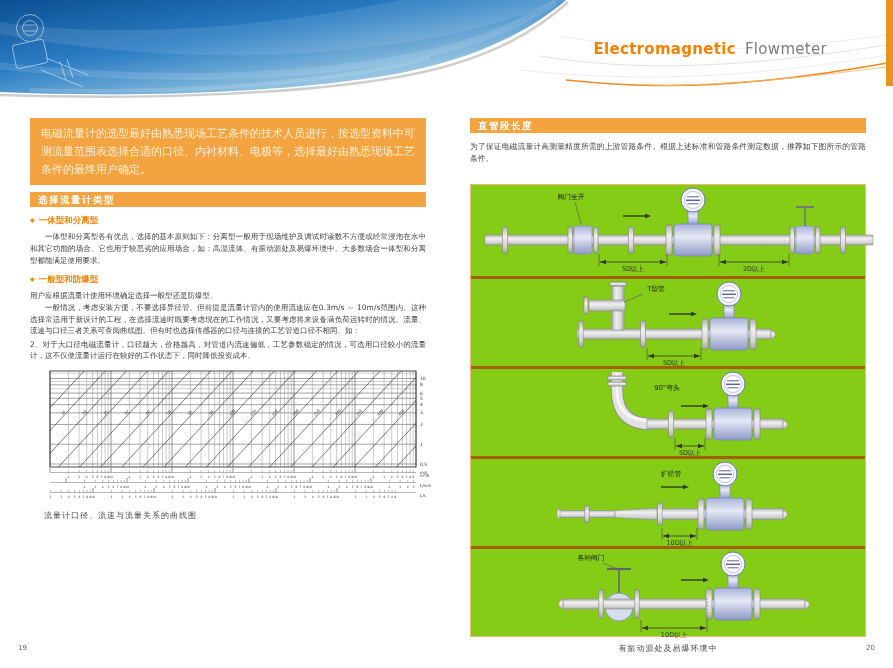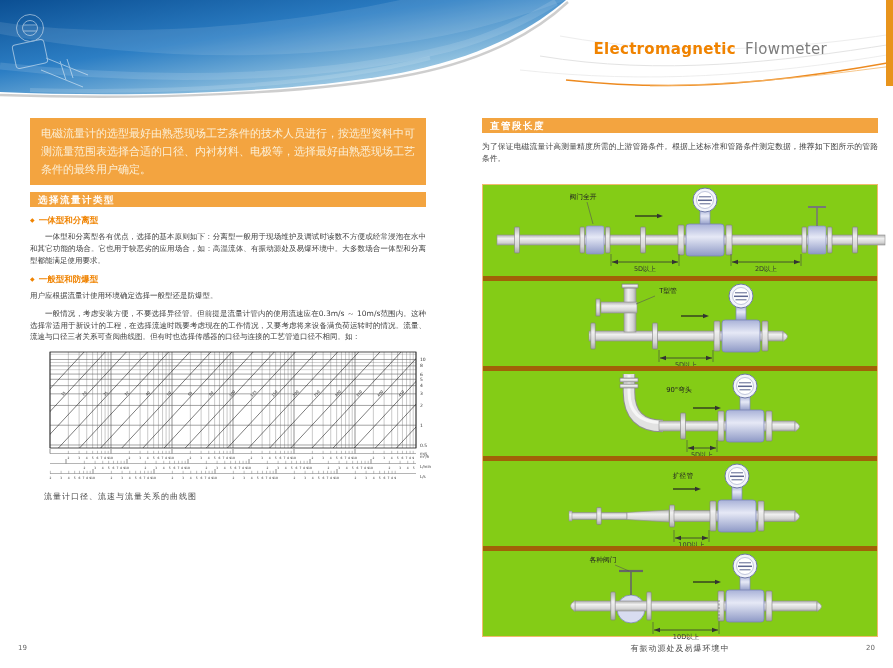--- a/index.html
+++ b/index.html
@@ -8,38 +8,38 @@
   .page { position:relative; width:893px; height:668px; background:#fff; overflow:hidden; }
 
   
   .banner-svg { position:absolute; left:0; top:0; }
   .brand { position:absolute; top:40px; right:66px; font-size:15px; letter-spacing:.3px; white-space:nowrap; }
   .brand .b1 { color:#F08300; font-weight:bold; }
   .brand .b2 { color:#7d7d7d; font-weight:500; margin-left:4px; }
 
   
   .left-page  { position:absolute; left:30px;  top:118px; width:396px; }
-  .right-page { position:absolute; left:460px; top:118px; width:418px;padding-left:22px; }
+  .right-page { position:absolute; left:448px; top:118px; width:418px;padding-left:22px; }
 
   .intro-box { background:var(--accent,#F3A440); color:#FBEFD6; font-size:11px; line-height:1.62; padding:7px 11px; text-align:justify; }
   .orange-bar { background:var(--accent,#F3A440); color:#fff; font-weight:bold; font-size:9.5px; height:15px; line-height:15px; padding:0 8px; letter-spacing:1.5px; }
-  .mt7 { margin-top:7px; } .mt6 { margin-top:6px; }
+  .mt7 { margin-top:7px; } .mt6 { }
   .sub-head { color:#F08300; font-weight:bold; font-size:8.5px; margin:8px 0 4px; }
   .bullet { color:#F08300; font-size:6px; margin-right:4px; vertical-align:1px; }
   .para { font-size:7.5px; line-height:1.55; color:var(--text,#3f3f3f); text-align:justify; }
   .indent { text-indent:2em; }
   .item { margin-top:2px; }
 
   .chart-wrap { margin:6px 0 0 14px; width:400px; }
   .chart-caption { width:400px; margin:4px 0 0 14px; text-align:left; font-size:8px; color:#4a4a4a; letter-spacing:1px; }
 
   .rp-intro { margin-top:8px; font-size:7.8px; line-height:1.5; color:var(--text,#3f3f3f); text-align:justify; }
   .diagram-stack { margin-top:20px; border:1px solid #F2B96E; background:#84cc16; }
   .diagram-cell { height:90px; position:relative; }
-  .diagram-cell + .diagram-cell { border-top:5px solid #a16207; }
+  .diagram-cell + .diagram-cell { border-top:3px solid #a16207; }
   .diagram-cell svg { display:block; margin:1px auto 0; }
   .stack-caption { margin-top:6px; text-align:center; font-size:8px; color:#4a4a4a; letter-spacing:1px; }
 
   .page-num { position:absolute; bottom:16px; font-size:7px; color:#666; }
   .page-num.left { left:18px; }
   .page-num.right { right:18px; }
 </style>
 </head>
 <body>
 
@@ -112,20 +112,21 @@
       <span class="bullet">◆</span><span>一体型和分离型</span>
     </div>
     <div class="para indent">一体型和分离型各有优点，选择的基本原则如下：分离型一般用于现场维护及调试时读数不方便或经常浸泡在水中和其它功能的场合。它也用于较恶劣的应用场合，如：高温流体、有振动源处及易爆环境中。大多数场合一体型和分离型都能满足使用要求。</div>
 
     <div class="sub-head">
       <span class="bullet">◆</span><span>一般型和防爆型</span>
     </div>
     <div class="para">用户应根据流量计使用环境确定选择一般型还是防爆型。</div>
 
     <div class="para indent mt6">一般情况，考虑安装方便，不要选择异径管。但前提是流量计管内的使用流速应在0.3m/s ～ 10m/s范围内。这种选择常适用于新设计的工程，在选择流速时既要考虑现在的工作情况，又要考虑将来设备满负荷运转时的情况。流量、流速与口径三者关系可查阅曲线图。但有时也选择传感器的口径与连接的工艺管道口径不相同。如：</div>
+    <div class="para item">2、对于大口径电磁流量计，口径越大，价格越高，对管道内流速偏低，工艺参数稳定的情况，可选用口径较小的流量计，这不仅使流量计运行在较好的工作状态下，同时降低投资成本。</div>
 
     <div class="chart-wrap">
       <svg id="nomogram" width="400" height="134" viewBox="0 0 400 134">
           <clipPath id="pc">
             <rect x="6" y="3" width="366" height="96"></rect>
           </clipPath>
           <g stroke="#666">
             <line x1="6" y1="3" x2="6" y2="99" stroke-width="0.7"></line>
             <line x1="24.362829735502853" y1="3" x2="24.362829735502853" y2="99" stroke-width="0.35"></line>
             <line x1="35.104396537899405" y1="3" x2="35.104396537899405" y2="99" stroke-width="0.35"></line>

